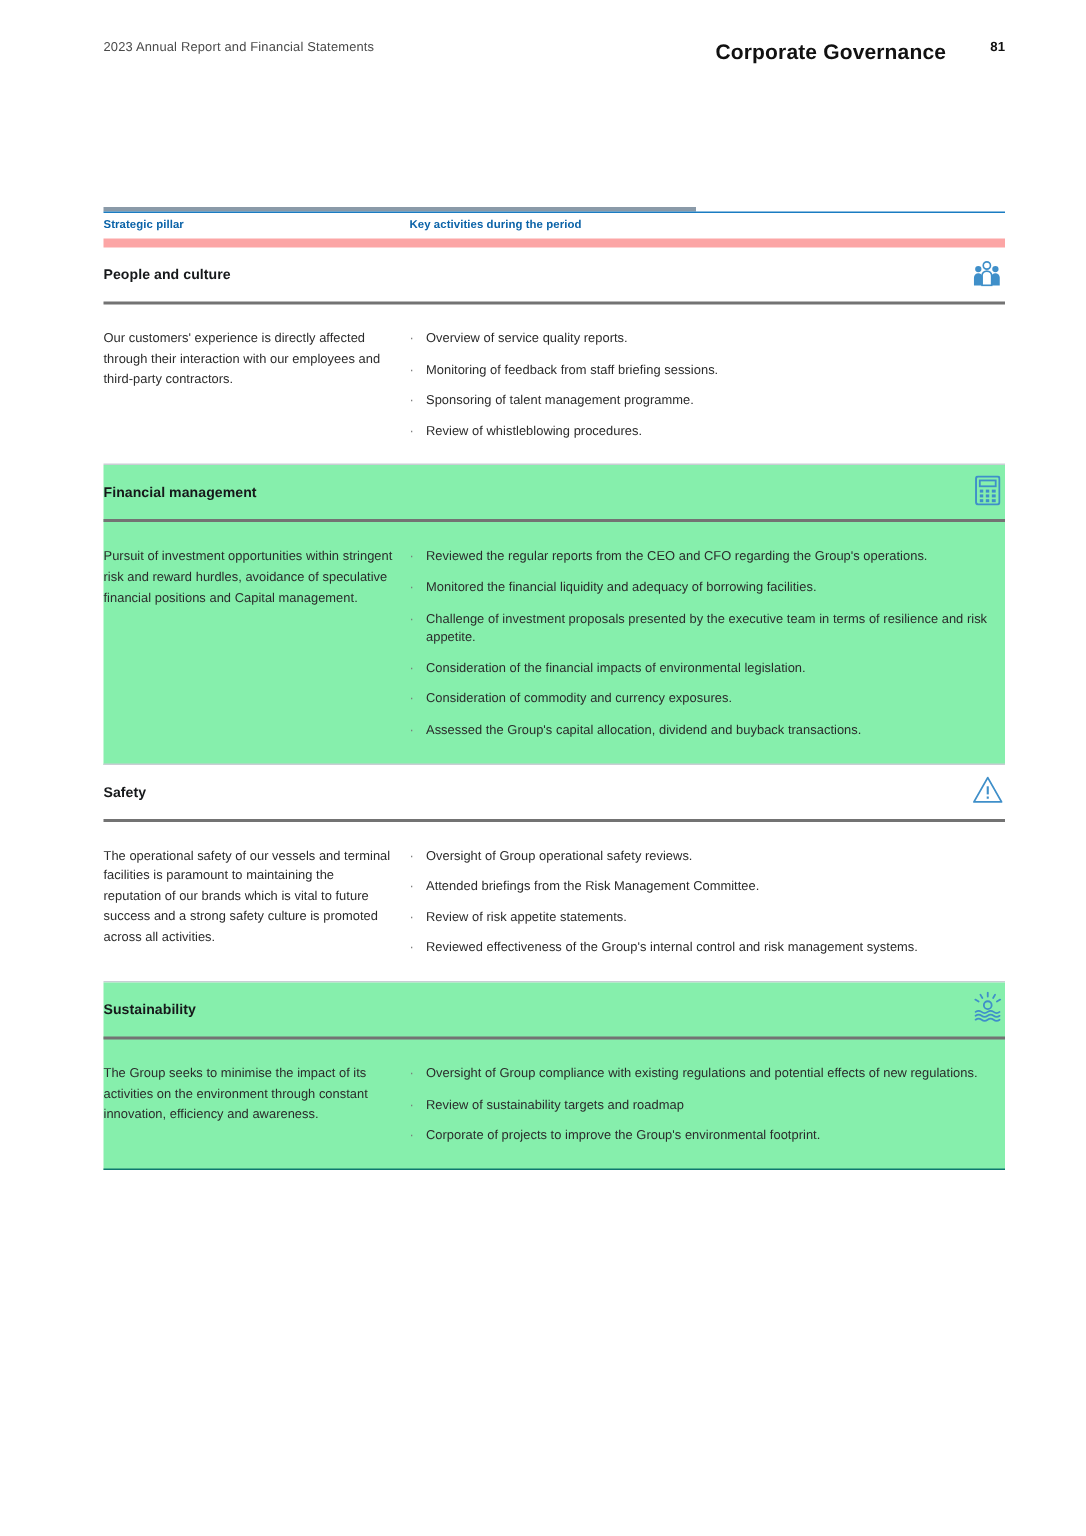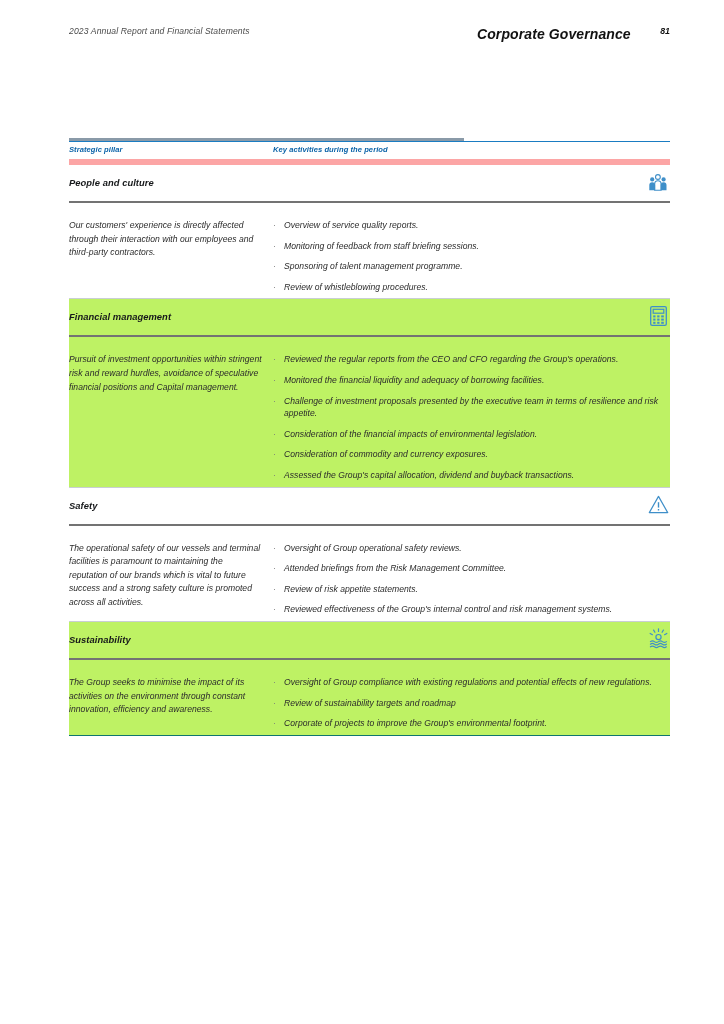--- a/index.html
+++ b/index.html
@@ -4,21 +4,21 @@
 <style>
   html,body{margin:0;padding:0;}
   body{
     width:724px;height:1024px;
     background:#ffffff;
     font-family:"Liberation Sans","DejaVu Sans",sans-serif;
     -webkit-font-smoothing:antialiased;
     position:relative;
     overflow:hidden;
   }
-  .page{position:relative;width:652px;height:1024px;font-style:italic;}
+  .page{position:relative;width:652px;height:1024px;}
 
   
   .runhead{
     position:absolute;left:69px;top:26px;width:601px;height:16px;
   }
   .runhead .doc-title{
     position:absolute;left:0;top:0;
     font-size:8.6px;color:#4a4a4a;letter-spacing:.12px;
     white-space:nowrap;
   }
@@ -53,21 +53,21 @@
   .colhead .ch{
     position:absolute;top:3px;
     font-size:7.6px;font-weight:bold;color:#0b63a8;letter-spacing:.05px;
     white-space:nowrap;
   }
   .colhead .ch-left{left:0;}
   .colhead .ch-right{left:204px;}
 
   
   .pillar{position:relative;}
-  .pillar.shaded{background:#bef264;}
+  .pillar.shaded{background:#86efac;}
 
   .pillar .titlerow{
     position:relative;height:36px;
     border-bottom:2px solid #737373;
   }
   .pillar .ptitle{
     position:absolute;left:0;top:12px;
     font-size:9.4px;font-weight:bold;color:#16181a;letter-spacing:.05px;
     white-space:nowrap;
   }
@@ -75,21 +75,21 @@
     position:absolute;right:1px;top:5px;
     width:22px;height:24px;
     display:flex;align-items:center;justify-content:center;
   }
   .pillar .picon svg{display:block;}
 
   .pillar .bodyrow{
     position:relative;
     display:flex;
     padding-top:16px;
-    padding-bottom:5px;
+    padding-bottom:16px;
     border-bottom:1px solid #c9ced4;
   }
   .pillar:last-child .bodyrow{border-bottom:1px solid #0f766e;}
 
   .desc{
     width:204px;flex:0 0 204px;
     font-size:8.6px;line-height:13.6px;color:#2b2b2b;letter-spacing:.02px;
     padding-right:10px;box-sizing:border-box;
   }
   .acts{flex:1;padding-left:0px;}

